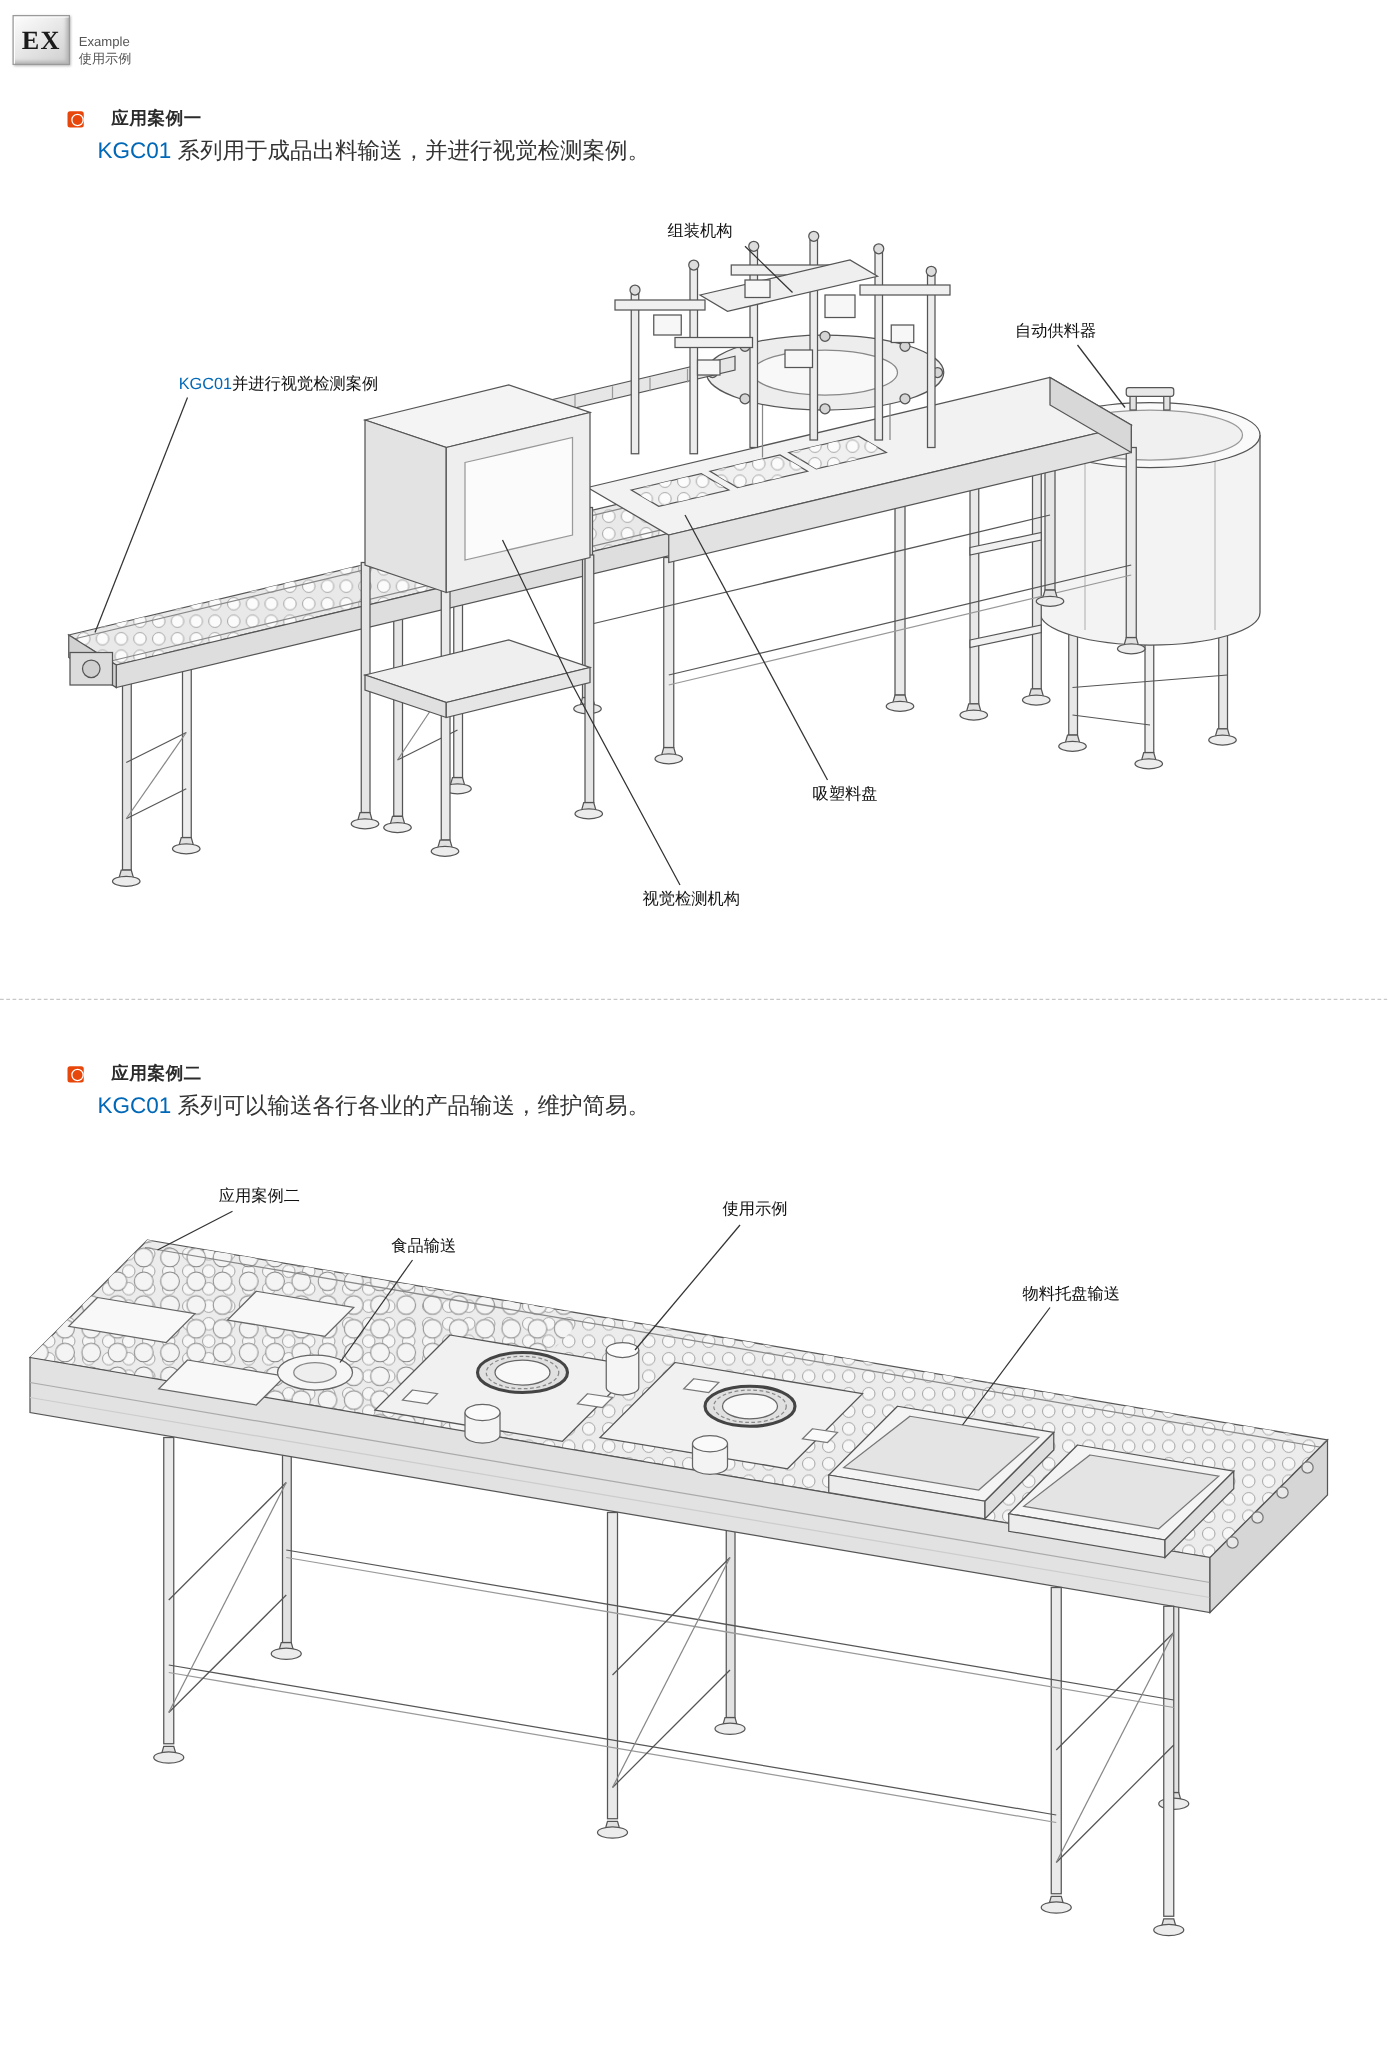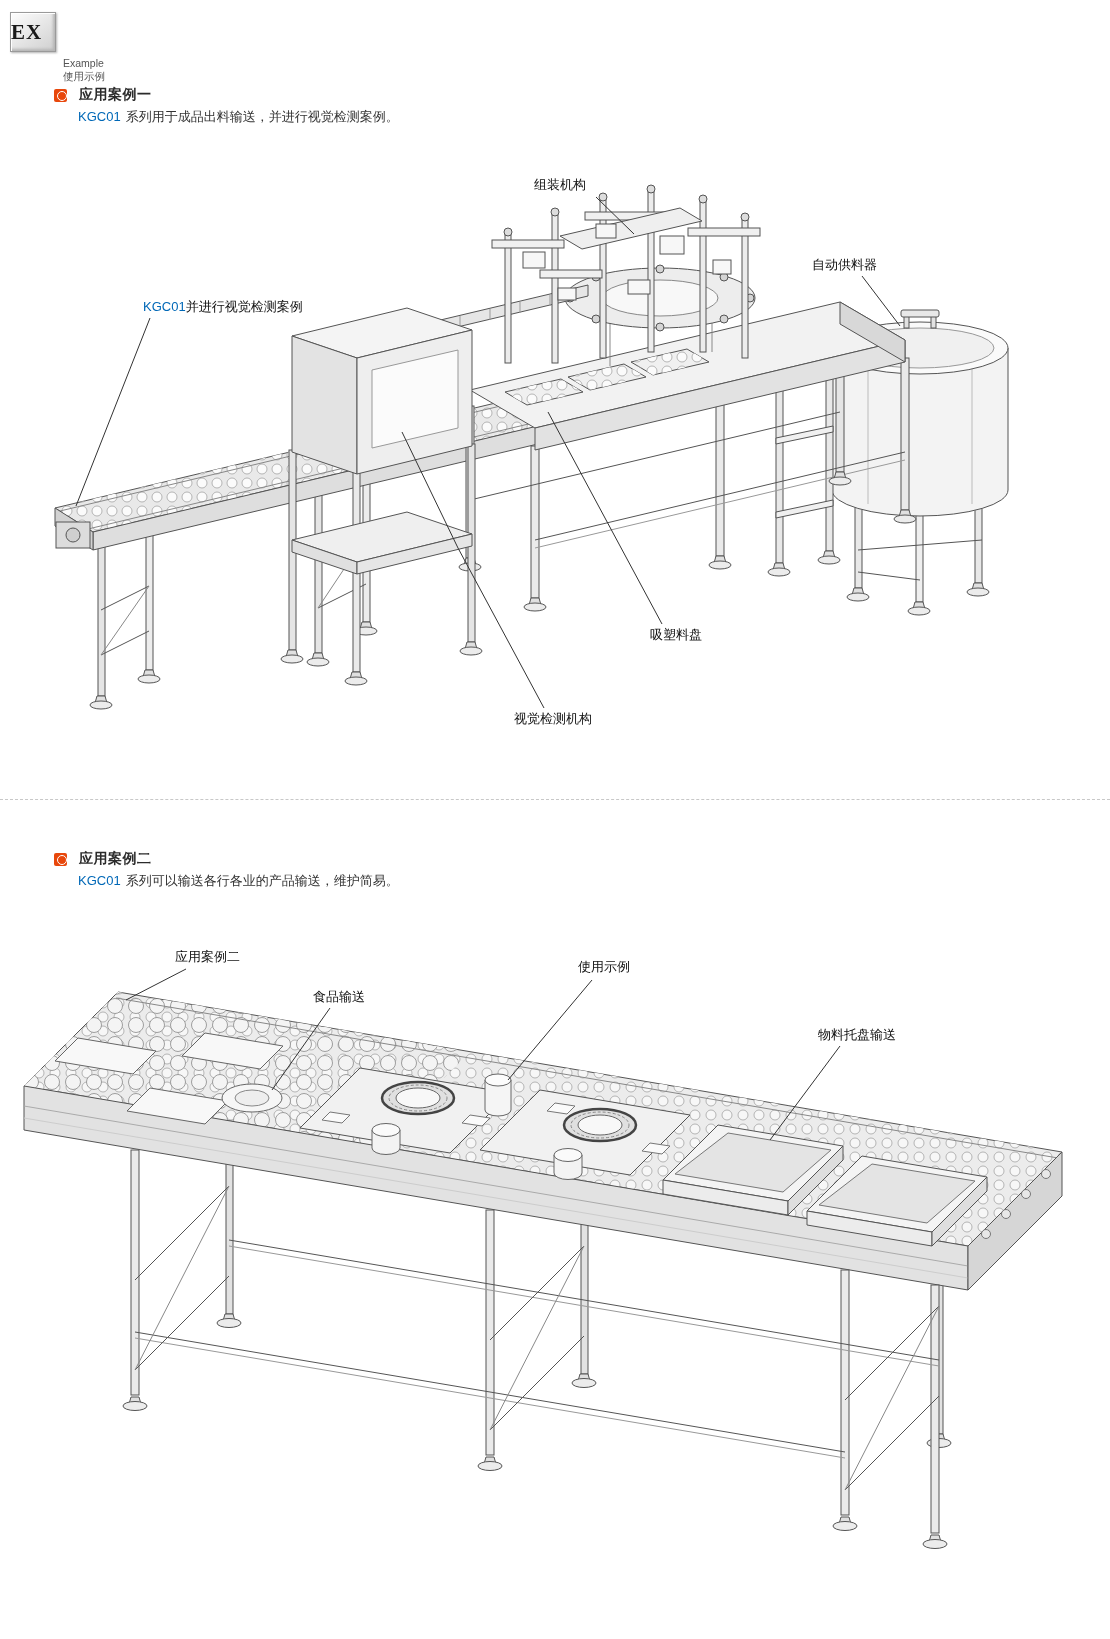--- a/index.html
+++ b/index.html
@@ -3,31 +3,31 @@
 <meta charset="utf-8">
 <style>
   *{margin:0;padding:0;box-sizing:border-box}
   html,body{background:#ffffff}
   .page{position:relative;width:1110px;height:1639px;background:#fff;overflow:hidden;
         font-family:"Liberation Sans","DejaVu Sans",sans-serif;color:#222}
   
   .ex-badge{position:absolute;left:10px;top:12px;width:46px;height:40px;
     background:linear-gradient(145deg,#fdfdfd,#cfcfcf);border:1px solid #9a9a9a;
     box-shadow:inset 1px 1px 0 #fff, inset -2px -2px 3px #b5b5b5, 1px 1px 2px rgba(0,0,0,.3);
-    display:flex;align-items:center;}
+    display:flex;align-items:center;justify-content:center}
   .ex-badge span{font-family:"Liberation Serif","DejaVu Serif",serif;font-size:21px;
     font-weight:bold;letter-spacing:1px;color:#1a1a1a}
-  .ex-caption{position:absolute;left:63px;top:57px;font-size:10.5px;line-height:1.25;color:#555}
+  .ex-caption{position:absolute;left:63px;top:28px;font-size:10.5px;line-height:1.25;color:#555}
   
-  .sec-header{position:absolute;display:flex;align-items:center;gap:12px}
+  .sec-header{position:absolute;display:flex;align-items:center;gap:22px}
   .bullet{width:13px;height:13px;border-radius:2px;background:#e8470b;position:relative;flex:0 0 auto}
   .bullet::after{content:"";position:absolute;left:2.5px;top:2.5px;width:8px;height:8px;
     border:1.5px solid #fff;border-radius:50%}
   .sec-title{font-size:14px;font-weight:bold;color:#2b2b2b;letter-spacing:.5px}
-  .sec-sub{position:absolute;font-size:13px;color:#333}
+  .sec-sub{position:absolute;font-size:18px;color:#333}
   .sec-sub .series{color:#0068b7}
   .sec-sub .desc{margin-left:5px}
   
   .figure{position:absolute;left:0;width:1110px}
   .figure svg{position:absolute;left:0;top:0}
   .callout{position:absolute;font-size:13px;color:#111;white-space:nowrap}
   .callout .series{color:#0068b7}
   .divider{position:absolute;left:0;top:799px;width:1110px;border-top:1px dashed #c8c8c8}
 </style>
 </head>

